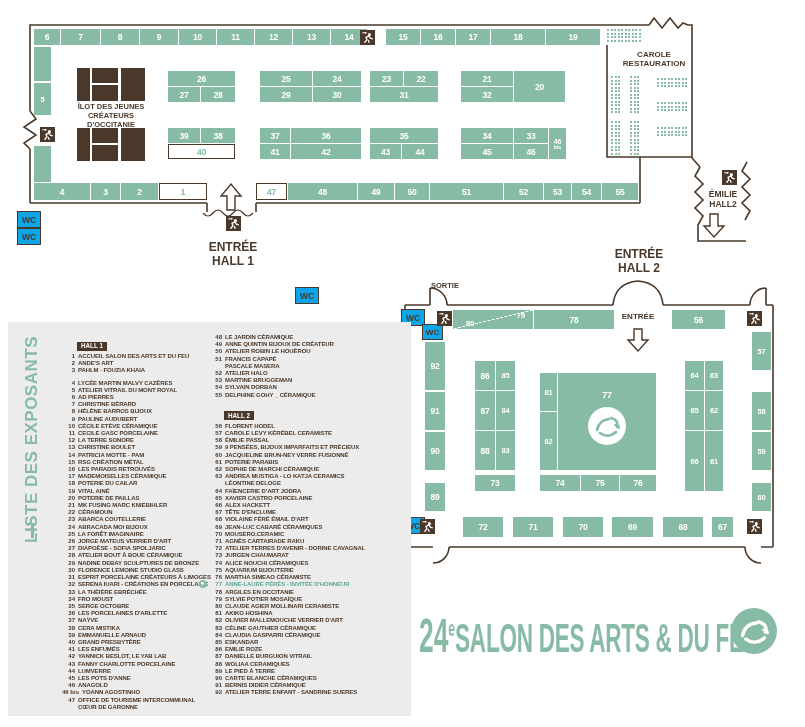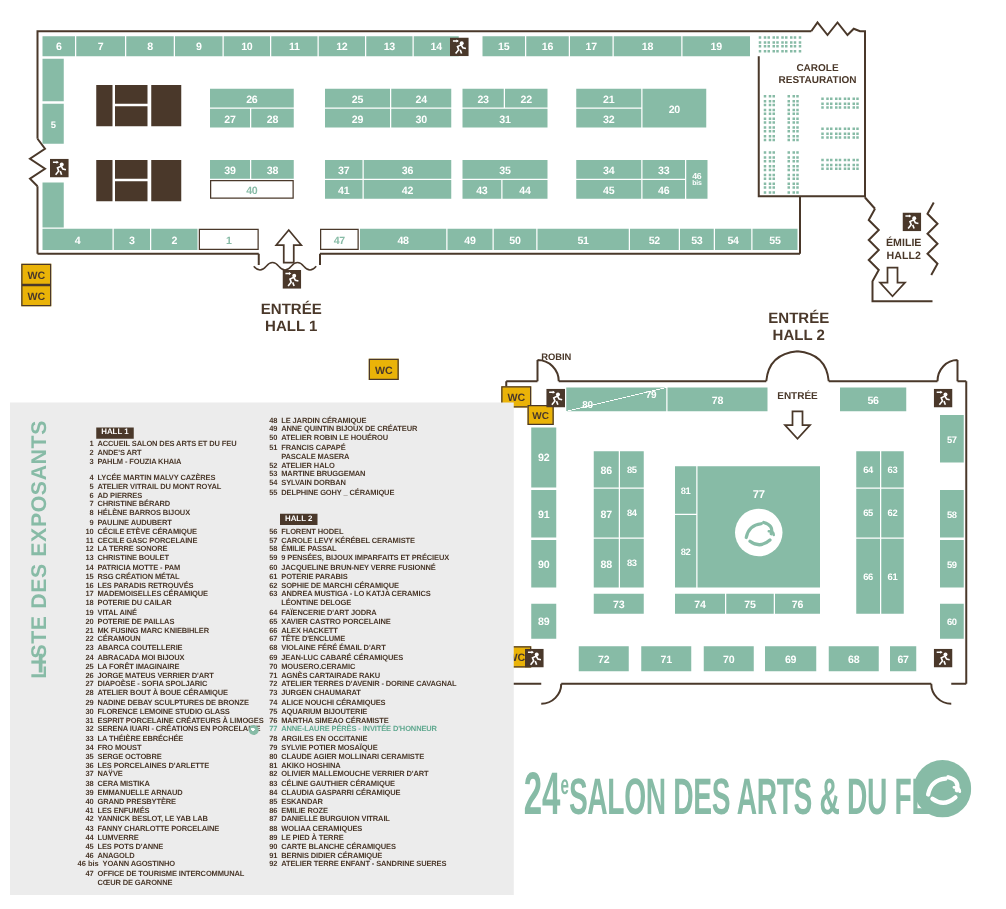--- a/index.html
+++ b/index.html
@@ -13,21 +13,21 @@
   .booth.narrow{font-size:7.5px;}
   .booth .sub{display:block;font-size:5.5px;line-height:5px;}
   .booth.stack{flex-direction:column;line-height:7px;font-size:7px;}
   .booth.diag .d1{position:absolute;left:16%;bottom:1px;font-size:8px;}
   .booth.diag .d2{position:absolute;right:10%;top:1px;font-size:8px;}
   .booth.big{align-items:flex-start;}
   .booth.big .bign{position:absolute;top:17px;left:0;right:0;text-align:center;font-size:9px;}
   .booth.big svg{position:absolute;left:29px;top:33px;}
   .brown-block{position:absolute;background:#4A382A;}
   .maplabel{position:absolute;color:#4A382A;font-weight:bold;text-align:center;}
-  .wc{position:absolute;width:22px;height:15px;background:#eab308;border:1.4px solid #4A382A;
+  .wc{position:absolute;width:22px;height:15px;background:#0ea5e9;border:1.4px solid #4A382A;
       color:#4A382A;font-weight:bold;font-size:8.5px;display:flex;align-items:center;justify-content:center;}
   .exit{position:absolute;width:15px;height:15px;}
   .furn{position:absolute;}
   .furn i{position:absolute;background:#87BBA6;}
   
   #listpanel{position:absolute;left:8px;top:322px;width:403px;height:394px;background:#ECECEC;}
   .vtitle{position:absolute;left:22px;top:336px;writing-mode:vertical-rl;transform:rotate(180deg);
           font-size:17px;font-weight:bold;color:#87BBA6;letter-spacing:.5px;}
   .vdash{position:absolute;left:31px;top:523px;width:2.5px;height:15px;background:#87BBA6;}
   .lcol{position:absolute;top:334px;}
@@ -159,20 +159,23 @@
 
   <div>
     <div class="brown-block" style="left:77px;top:68px;width:13px;height:33px"></div>
     <div class="brown-block" style="left:92px;top:68px;width:26px;height:15px"></div>
     <div class="brown-block" style="left:121px;top:68px;width:24px;height:33px"></div>
     <div class="brown-block" style="left:92px;top:85px;width:26px;height:16px"></div>
     <div class="brown-block" style="left:77px;top:128px;width:13px;height:33px"></div>
     <div class="brown-block" style="left:92px;top:128px;width:26px;height:15px"></div>
     <div class="brown-block" style="left:121px;top:128px;width:24px;height:33px"></div>
     <div class="brown-block" style="left:92px;top:145px;width:26px;height:16px"></div>
+  </div>
+  <div class="maplabel" style="left:63px;top:103px;width:96px;font-size:7.5px;line-height:8.8px">
+    <span>ÎLOT DES JEUNES</span><br><span>CRÉATEURS D'OCCITANIE</span>
   </div>
 
   <div class="maplabel" style="left:610px;top:50px;width:88px;font-size:8px;line-height:9px">
     <span>CAROLE</span><br><span>RESTAURATION</span>
   </div>
   <div id="furniture">
       <div class="furn" style="left: 607px; top: 29px;">
         <i style="left: 0px; top: 0px; width: 2.4px; height: 2.4px;"></i>
         <i style="left: 3.5px; top: 0px; width: 2.4px; height: 2.4px;"></i>
         <i style="left: 7px; top: 0px; width: 2.4px; height: 2.4px;"></i>
@@ -512,21 +515,21 @@
         <path d="M4.8 13.6l2.6-3.2-1-2.6 3.2-1.6 1.4 2.6 2.6.6" stroke="#fff" stroke-width="1.4" fill="none"></path>
         <path d="M8.7 10.6l1.2 3" stroke="#fff" stroke-width="1.4"></path>
       </svg></div>
 
   <div class="maplabel" style="left:183px;top:240px;width:100px;font-size:12px;line-height:14px">
     <span>ENTRÉE</span><br><span>HALL 1</span>
   </div>
   <div class="maplabel" style="left:589px;top:247px;width:100px;font-size:12px;line-height:14px">
     <span>ENTRÉE</span><br><span>HALL 2</span>
   </div>
-  <div class="maplabel" style="left:425px;top:281px;width:40px;font-size:7.5px">ROBIN</div>
+  <div class="maplabel" style="left:425px;top:281px;width:40px;font-size:7.5px">SORTIE</div>
   <div class="maplabel" style="left:616px;top:312px;width:44px;font-size:8px">ENTRÉE</div>
 
   <div id="h2b">
       <div class="booth diag" style="left: 453px; top: 310px; width: 80px; height: 19px; background: linear-gradient(to right bottom, rgb(135, 187, 166) 49%, rgb(255, 255, 255) 49.4%, rgb(255, 255, 255) 50.8%, rgb(135, 187, 166) 51.2%);">
         <span class="d1">80</span>
         <span class="d2">79</span>
       </div>
       <div class="booth" style="left: 534px; top: 310px; width: 80px; height: 19px;">78</div>
       <div class="booth" style="left: 672px; top: 310px; width: 53px; height: 19px;">56</div>
       <div class="booth" style="left: 425px; top: 342px; width: 20px; height: 48px;">92</div>

